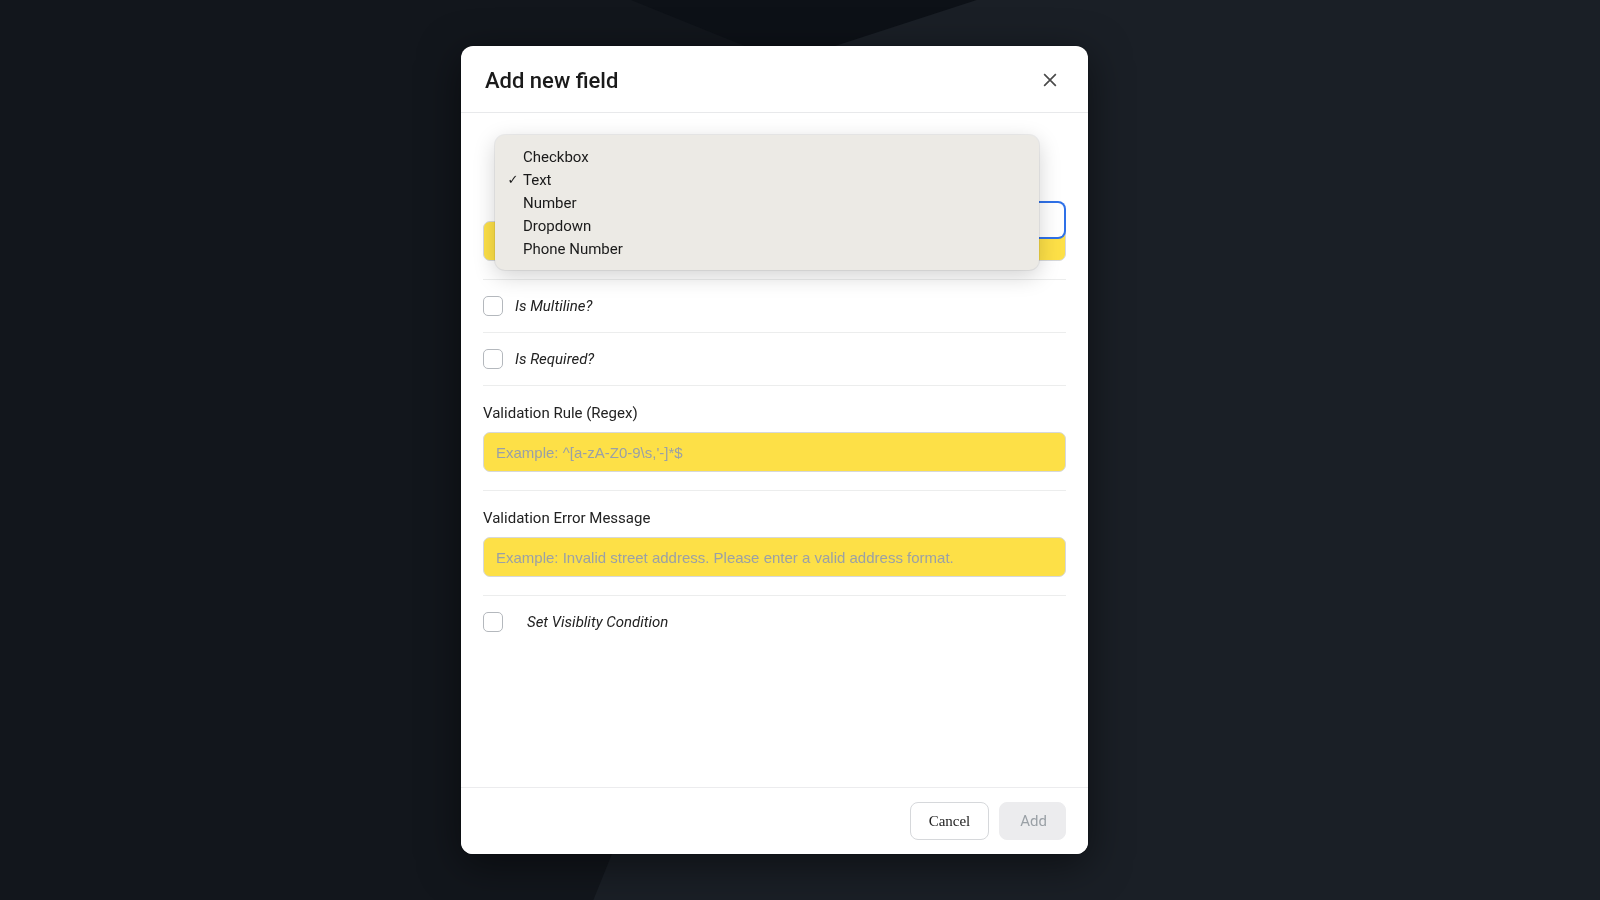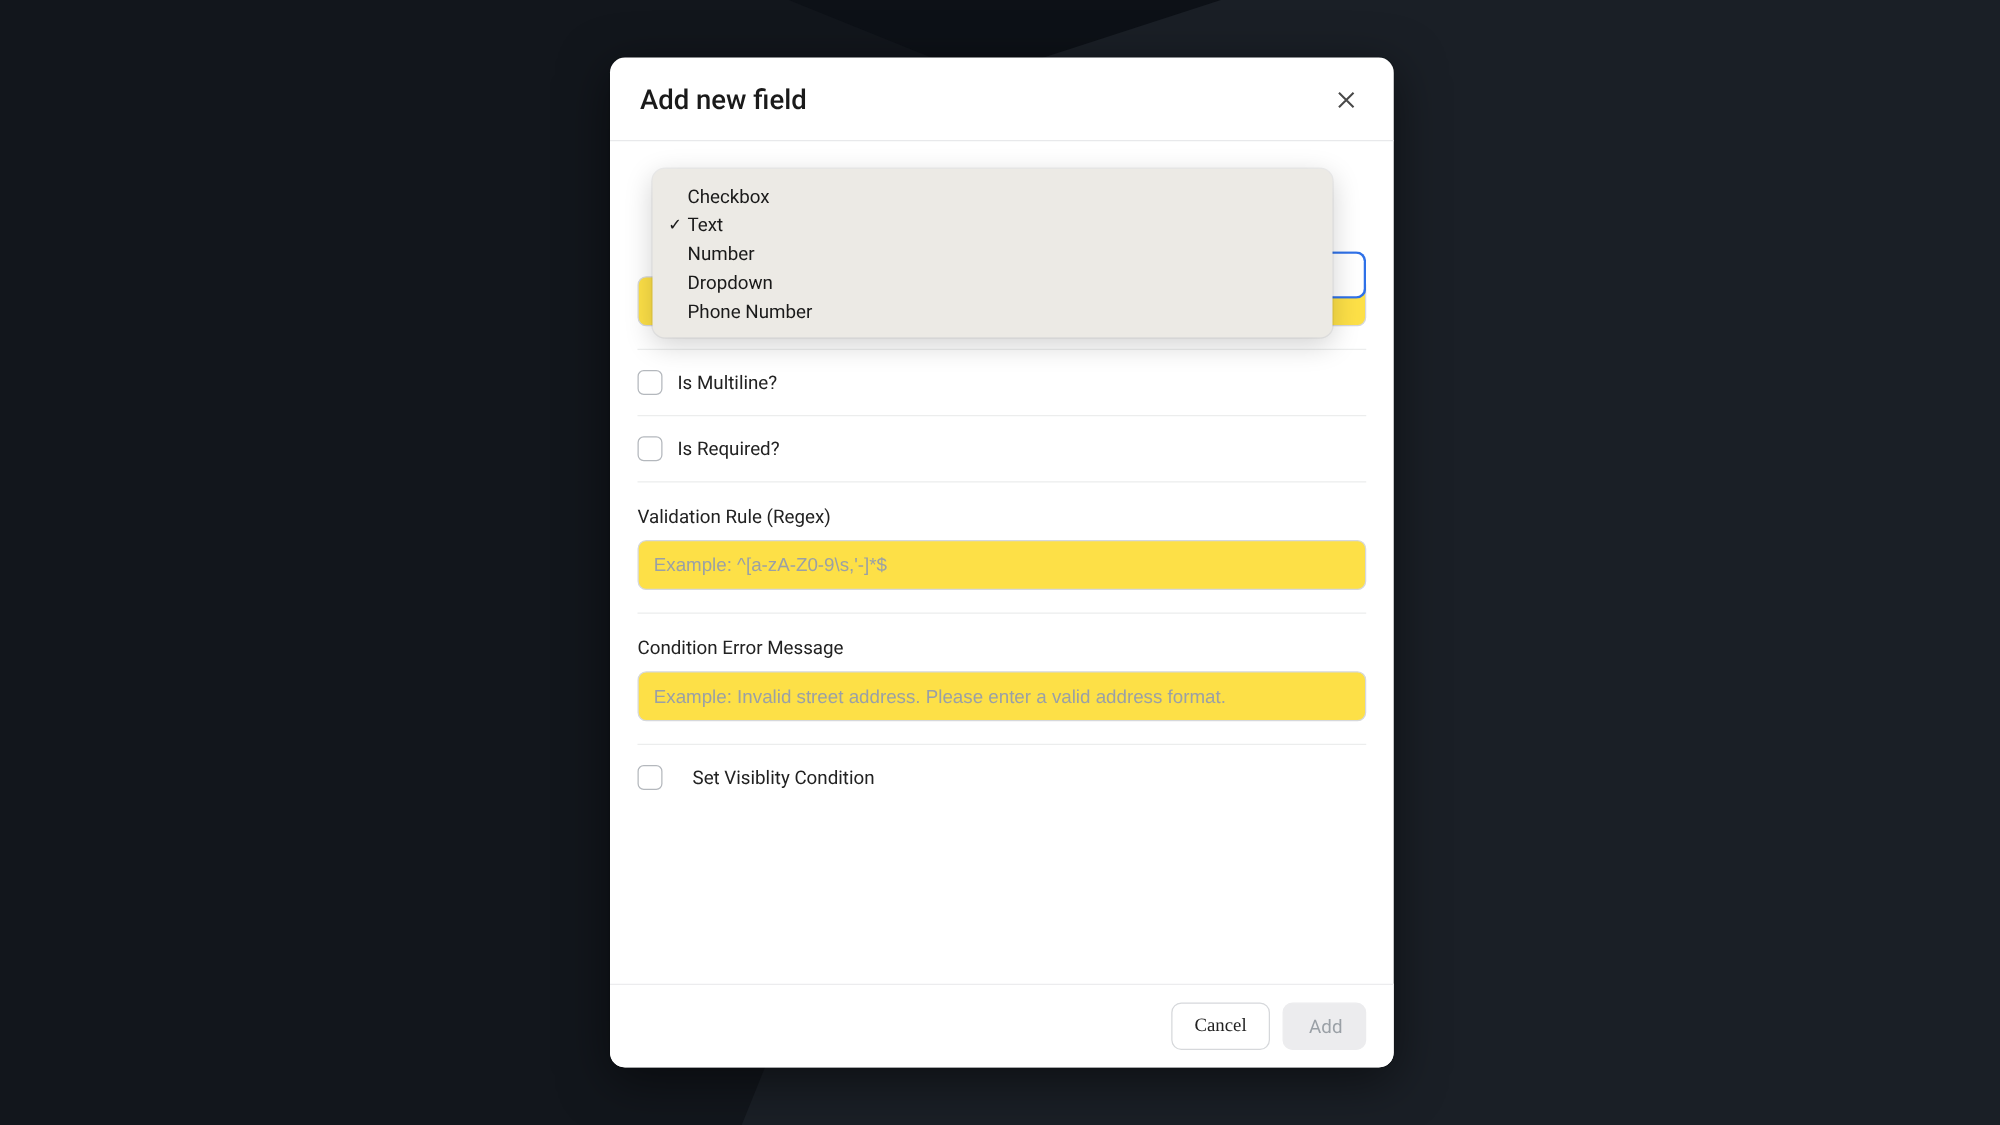--- a/index.html
+++ b/index.html
@@ -21,21 +21,21 @@
     content: "";
     position: absolute;
     top: -200px; left: -700px;
     width: 1400px; height: 1400px;
     background: #12161c;
     transform: rotate(22deg);
   }
 
   .modal {
     position: absolute;
-    left: 488px; top: 46px;
+    left: 461px; top: 46px;
     width: 627px; height: 808px;
     background: #fff;
     border-radius: 12px;
     box-shadow: 0 10px 40px rgba(0,0,0,.5), 0 0 0 1px rgba(0,0,0,.08);
     display: flex; flex-direction: column;
     overflow: hidden;
   }
 
   .modal-header {
     display: flex; align-items: center; justify-content: space-between;
@@ -86,20 +86,21 @@
     border-left: none;
     border-top-right-radius: 8px;
     border-bottom-right-radius: 8px;
     background: #fff;
   }
 
   .check-row {
     display: flex; align-items: center; gap: 12px;
     padding: 16px 0;
     border-bottom: 1px solid #eceded;
+    font-style: italic;
   }
   .check-row.last-visible { border-bottom: none; padding-bottom: 6px; gap: 24px;}
   .check-row .cb {
     width: 20px; height: 20px; border: 1.6px solid #b4b8bd; border-radius: 5px;
     display: flex; align-items: center; justify-content: center; cursor: pointer;
     flex: 0 0 auto;
   }
   .check-row .cb.checked {
     background: #1f6feb; border-color: #1f6feb;
   }
@@ -188,21 +189,21 @@
       <div class="lbl">Is Required?</div>
     </div>
 
 
     <div class="section">
       <div class="field-label">Validation Rule (Regex)</div>
       <input class="text-input" type="text" placeholder="Example: ^[a-zA-Z0-9\s,'-]*$" style="">
     </div>
 
     <div class="section">
-      <div class="field-label">Condition Error Message</div>
+      <div class="field-label">Validation Error Message</div>
       <input class="text-input" type="text" placeholder="Example: Invalid street address. Please enter a valid address format." style="">
     </div>
 
     <div class="check-row last-visible">
       <div class="cb">
         
       </div>
       <div class="lbl">Set Visiblity Condition</div>
     </div>
 

